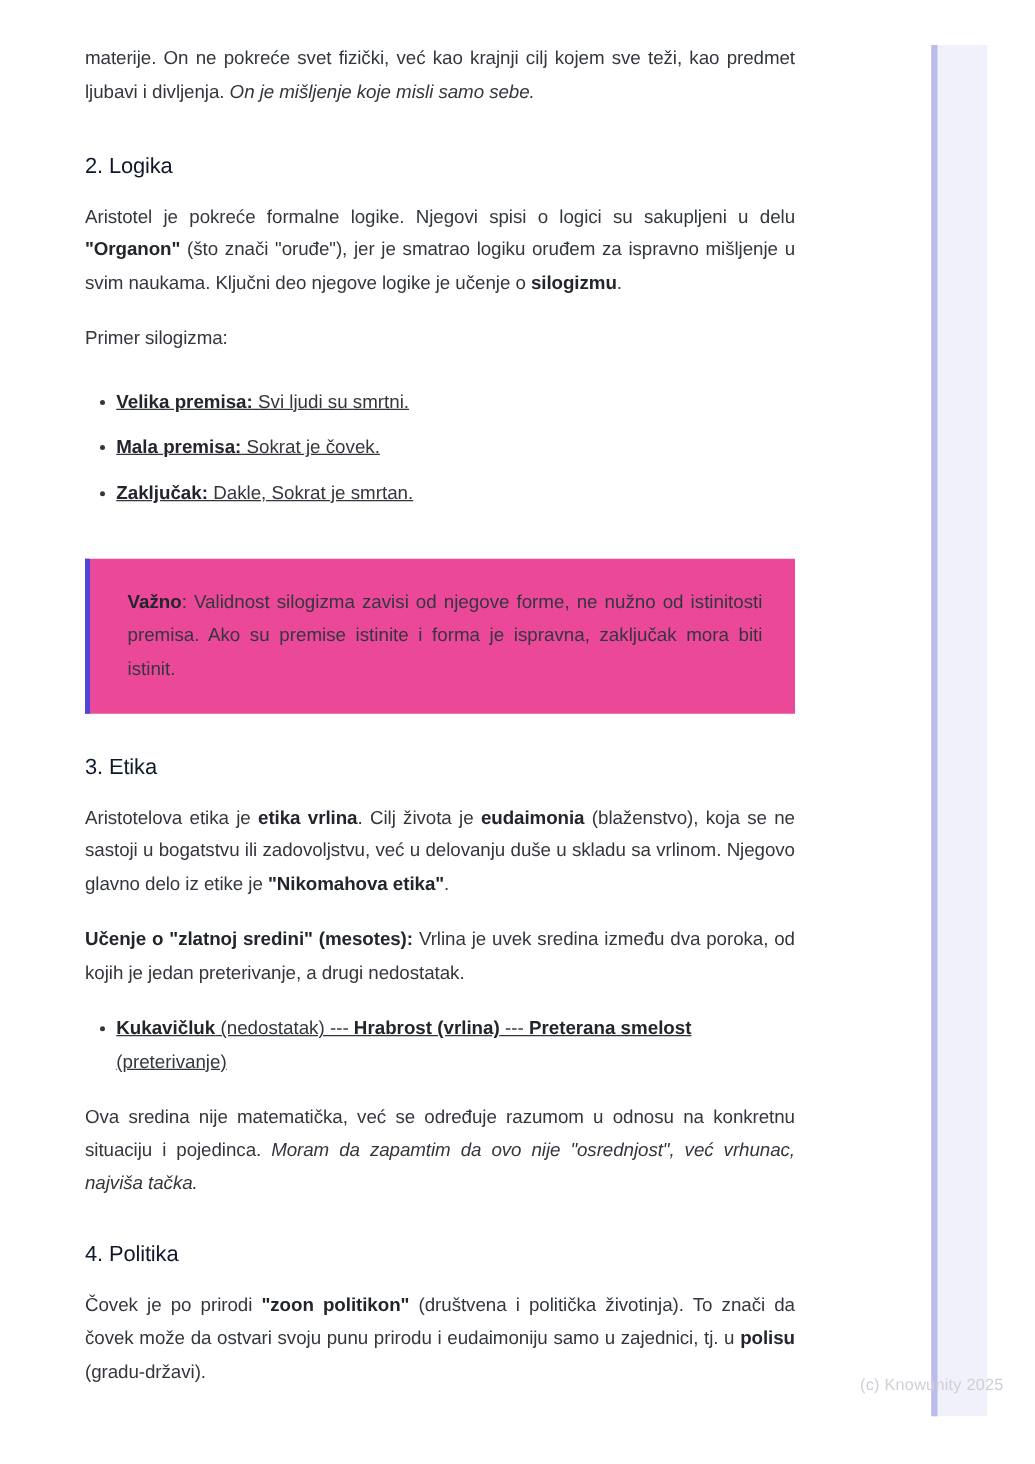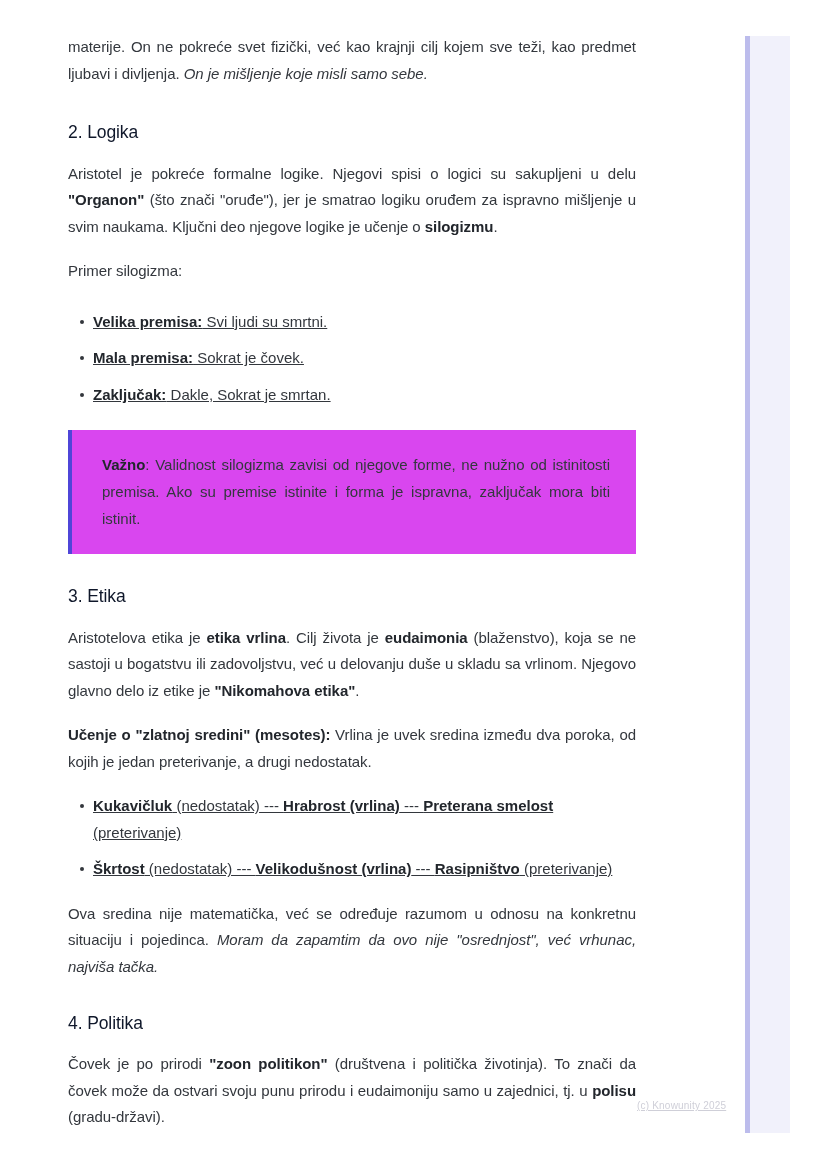--- a/index.html
+++ b/index.html
@@ -99,45 +99,44 @@
     width: 4px;
     height: 4px;
     border-radius: 50%;
     background: #33373d;
   }
 
   .list-block { margin-bottom: 22px; }
 
   
   .callout {
-    background: #d946ef;
+    background: #ec4899;
     border-left: 4px solid #4f46d8;
     padding: 22px 26px 22px 30px;
-    margin: 22px 0 22px 0;
+    margin: 39px 0 22px 0;
     box-sizing: border-box;
     width: 568px;
   }
   .callout p {
     margin: 0;
     font-size: 15px;
     line-height: 1.77;
     text-align: justify;
     color: #33373d;
   }
 
   
   .watermark {
     position: absolute;
-    left: 637px;
+    left: 688px;
     top: 1100px;
-    font-size: 10px;
+    font-size: 13px;
     color: #cfcfd8;
     letter-spacing: 0.2px;
     white-space: nowrap;
-    text-decoration: underline;
   }
 </style>
 </head>
 <body>
 
 <div class="page">
 
   <div class="side-rail"></div>
   <div class="side-rail-line"></div>
 
@@ -162,21 +161,20 @@
     </div>
 
     <h2 class="section">3. Etika</h2>
 
     <p class="body"><span>Aristotelova etika je </span><strong>etika vrlina</strong><span>. Cilj života je </span><strong>eudaimonia</strong><span> (blaženstvo), koja se ne sastoji u bogatstvu ili zadovoljstvu, već u delovanju duše u skladu sa vrlinom. Njegovo glavno delo iz etike je </span><strong>"Nikomahova etika"</strong><span>.</span></p>
 
     <p class="body"><strong>Učenje o "zlatnoj sredini" (mesotes):</strong><span> Vrlina je uvek sredina između dva poroka, od kojih je jedan preterivanje, a drugi nedostatak.</span></p>
 
     <ul class="bullets list-block">
       <li><strong>Kukavičluk</strong><span> (nedostatak) --- </span><strong>Hrabrost (vrlina)</strong><span> --- </span><strong>Preterana smelost</strong><span> (preterivanje)</span></li>
-      <li><strong>Škrtost</strong><span> (nedostatak) --- </span><strong>Velikodušnost (vrlina)</strong><span> --- </span><strong>Rasipništvo</strong><span> (preterivanje)</span></li>
     </ul>
 
     <p class="body"><span>Ova sredina nije matematička, već se određuje razumom u odnosu na konkretnu situaciju i pojedinca. </span><em>Moram da zapamtim da ovo nije "osrednjost", već vrhunac, najviša tačka.</em></p>
 
     <h2 class="section">4. Politika</h2>
 
     <p class="body"><span>Čovek je po prirodi </span><strong>"zoon politikon"</strong><span> (društvena i politička životinja). To znači da čovek može da ostvari svoju punu prirodu i eudaimoniju samo u zajednici, tj. u </span><strong>polisu</strong><span> (gradu-državi).</span></p>
 
   </div>
 

